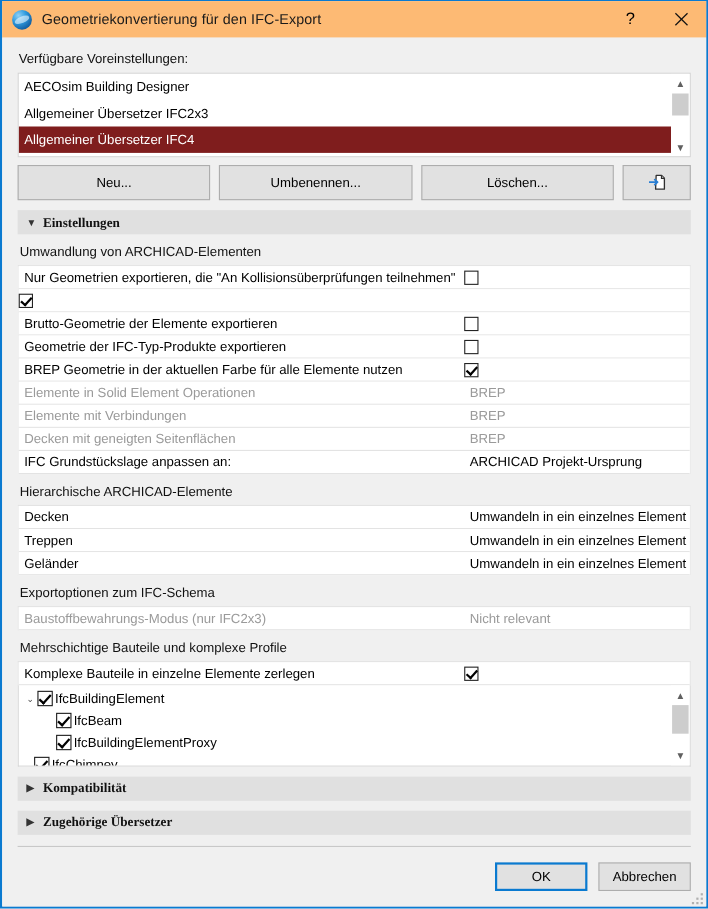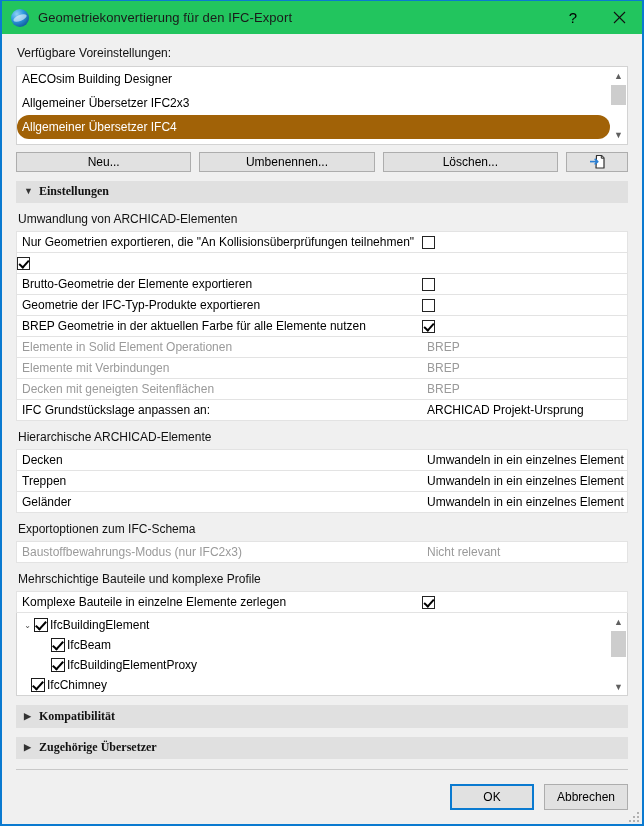--- a/index.html
+++ b/index.html
@@ -28,21 +28,21 @@
     border-top: 1px solid #0a7ad0;
     background: #f0f0f0;
     display: flex;
     flex-direction: column;
   }
 
   
   .titlebar {
     height: 33px;
     min-height: 33px;
-    background: #22c55e;
+    background: #fdba74;
     display: flex;
     align-items: center;
     position: relative;
   }
   .title-icon {
     width: 18px;
     height: 18px;
     margin-left: 9px;
     margin-right: 9px;
     border-radius: 50%;
@@ -117,23 +117,22 @@
   }
   .list-item {
     height: 24px;
     line-height: 24px;
     padding-left: 5px;
     font-size: 12px;
     color: #000;
     white-space: nowrap;
   }
   .list-item.selected {
-    background: #a16207;
+    background: #7f1d1d;
     color: #ffffff;
-    border-radius: 12px;
   }
   .vscroll {
     width: 17px;
     background: #ffffff;
     border-left: 0;
     position: relative;
     flex: 0 0 auto;
   }
   .vscroll .arrow {
     height: 17px;
@@ -155,21 +154,21 @@
 
   
   .btnrow {
     display: flex;
     gap: 8px;
     margin-top: 7px;
   }
   .btn {
     background: #e1e1e1;
     border: 1px solid #adadad;
-    height: 20px;
+    height: 32px;
     font-size: 12px;
     font-family: "Liberation Sans", sans-serif;
     color: #000;
     display: flex;
     align-items: center;
     justify-content: center;
     cursor: default;
     box-sizing: border-box;
   }
   .btn.flex { flex: 1 1 0; }

